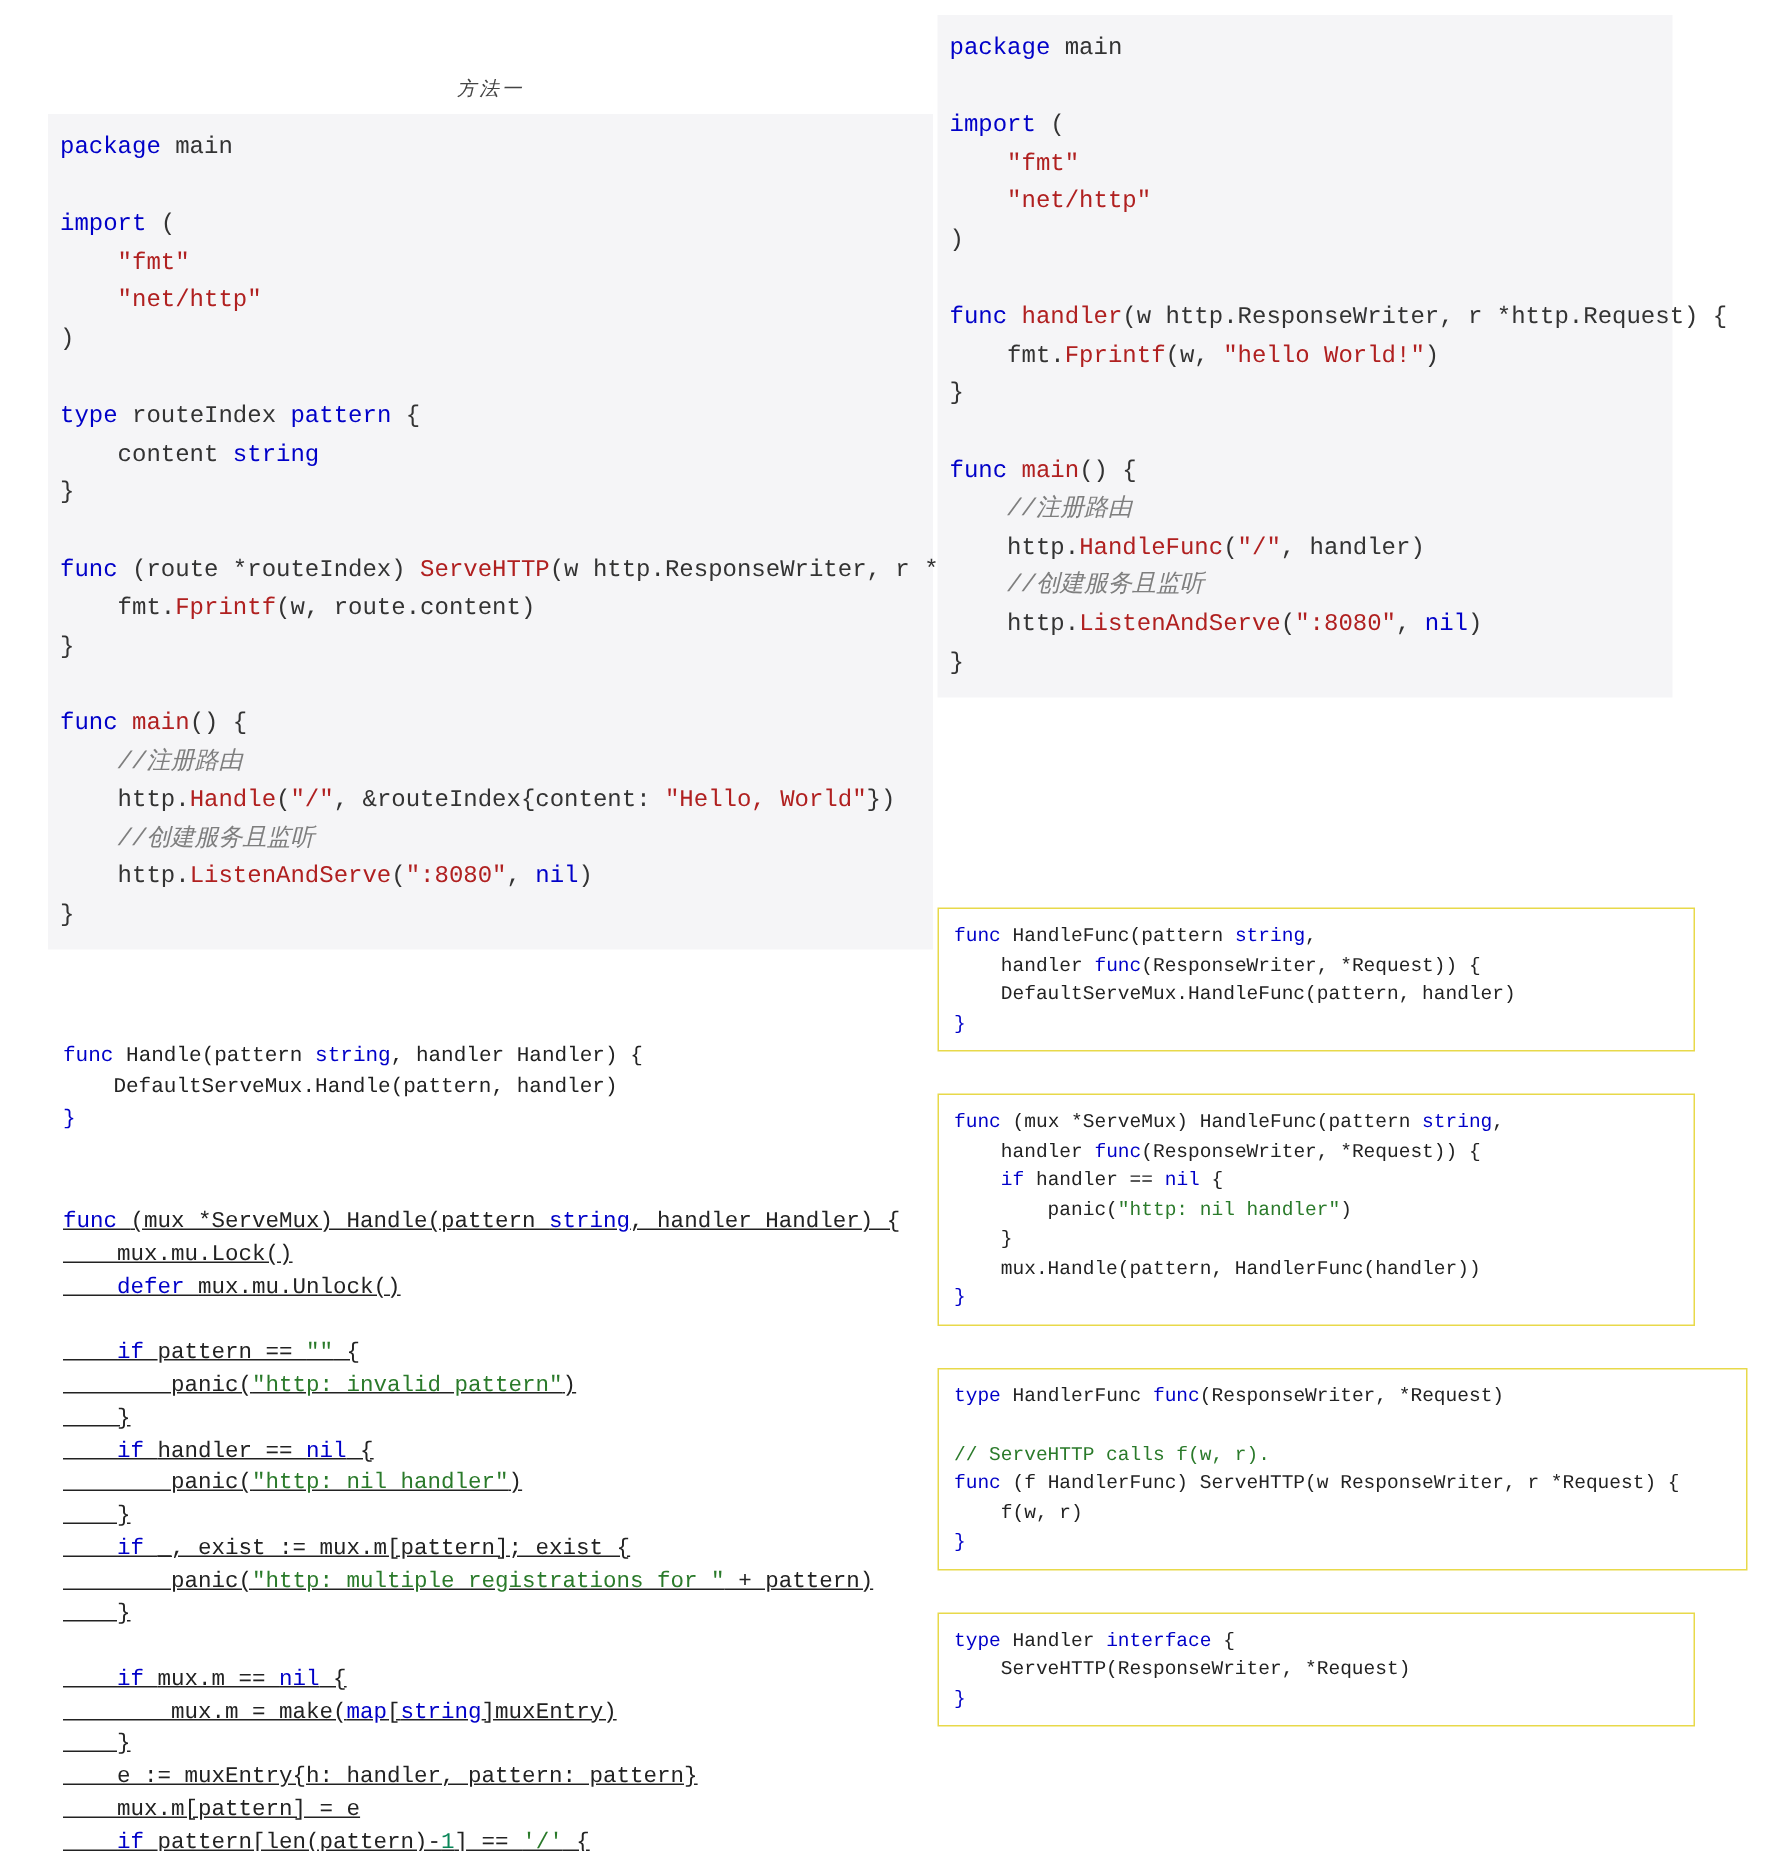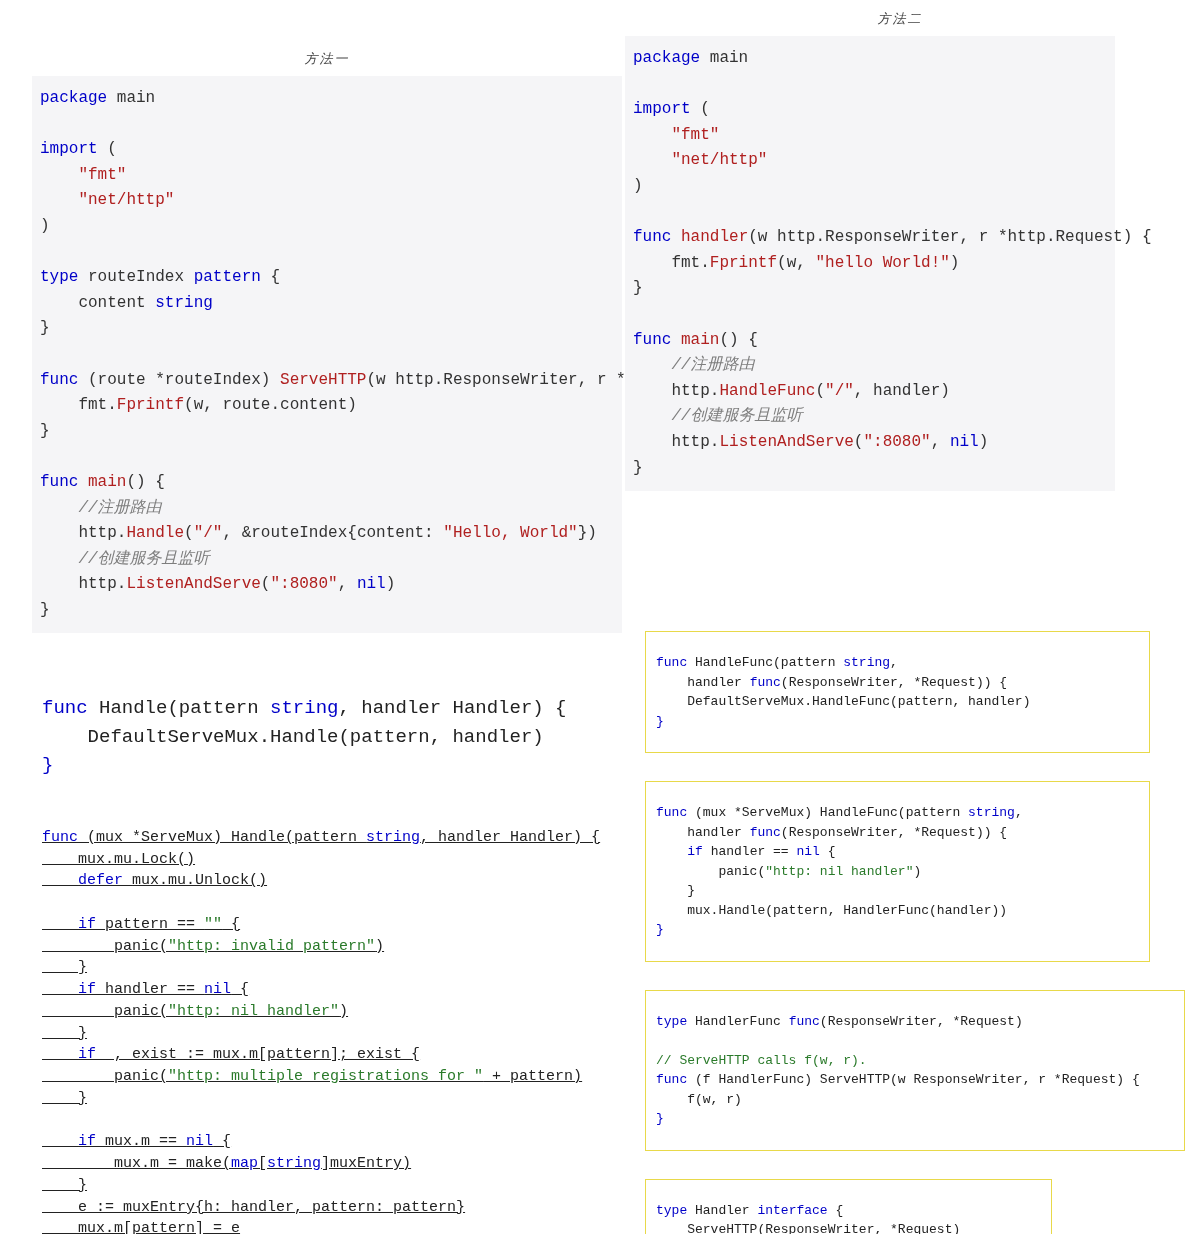--- a/index.html
+++ b/index.html
@@ -37,41 +37,40 @@
     padding: 10px 8px;
     font-family: Consolas, "Courier New", monospace;
     font-size: 16px;
     line-height: 1.6;
     white-space: pre;
     color: #333;
   }
 
   .code-plain {
     font-family: Consolas, "Courier New", monospace;
-    font-size: 19px;
+    font-size: 14px;
     line-height: 1.5;
     white-space: pre;
     color: #222;
     padding: 6px 10px;
   }
   .code-plain.small {
     font-size: 15px;
     line-height: 1.45;
     text-decoration: underline;
   }
   .code-plain.med {
     font-size: 13px;
     line-height: 1.5;
   }
 
   .boxed {
     border: 1.5px solid #e8d94a;
-    padding: 21px 10px;
+    padding: 8px 10px;
     margin-bottom: 28px;
-    margin-left: 20px;
   }
 
   
   .kw { color: #0000c8; }
   .fn { color: #b02020; }
   .str { color: #b02020; }
   .strg { color: #2a7a2a; }     
   .cmt { color: #7e7e7e; font-style: italic; }
   .cmtg { color: #2a7a2a; }
   .num { color: #098658; }
@@ -138,21 +137,20 @@
         mux.es = appendSorted(mux.es, e)
     }
 
     <span class="kw">if </span>pattern[<span class="num">0</span>] != <span class="strg">'/'</span> {
         mux.hosts = <span class="true">true</span>
     }
 }</div>
   </div>
 
   <div class="col col-right">
-    <div class="heading">方法二</div>
 
     <div class="code-gray" style="width:490px"><span class="kw">package </span>main
 
 <span class="kw">import </span>(
     <span class="str">"fmt"</span>
     <span class="str">"net/http"</span>
 )
 
 <span class="kw">func </span><span class="fn">handler</span>(w http.ResponseWriter, r *http.Request) {
     fmt.<span class="fn">Fprintf</span>(w, <span class="str">"hello World!"</span>)
@@ -180,18 +178,18 @@
     mux.Handle(pattern, HandlerFunc(handler))
 <span class="kw">}</span></div>
 
     <div class="boxed code-plain med" style="width:540px"><span class="kw">type </span>HandlerFunc <span class="kw">func</span>(ResponseWriter, *Request)
 
 <span class="cmtg">// ServeHTTP calls f(w, r).</span>
 <span class="kw">func </span>(f HandlerFunc) ServeHTTP(w ResponseWriter, r *Request) {
     f(w, r)
 <span class="kw">}</span></div>
 
-    <div class="boxed code-plain med" style="width:407px"><span class="kw">type </span>Handler <span class="kw">interface </span>{
+    <div class="boxed code-plain med" style="width:505px"><span class="kw">type </span>Handler <span class="kw">interface </span>{
     ServeHTTP(ResponseWriter, *Request)
 <span class="kw">}</span></div>
   </div>
 
 </div>
 
 </body></html>

